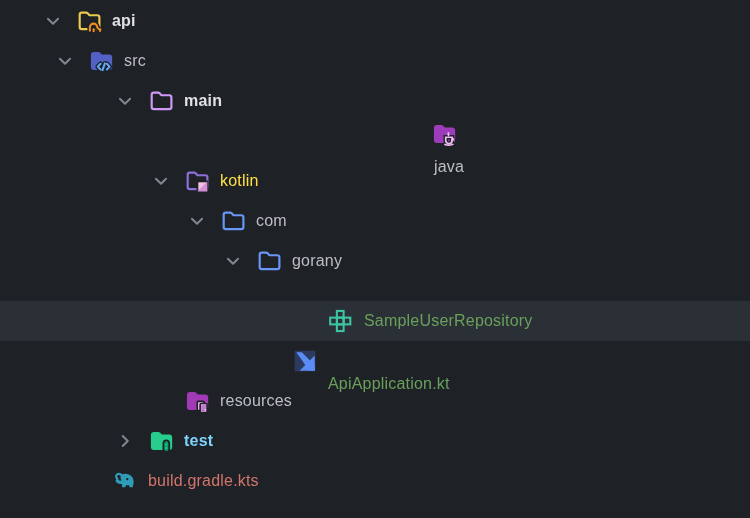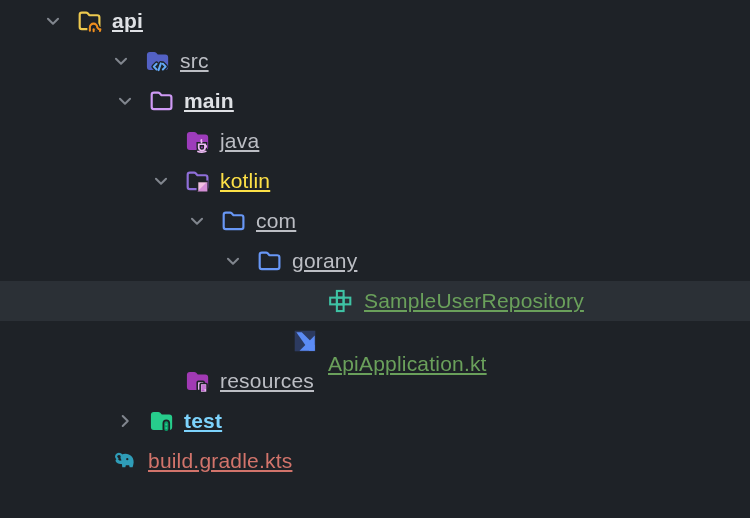--- a/index.html
+++ b/index.html
@@ -14,45 +14,44 @@
     padding-top: 1px;
   }
   .row {
     display: flex;
     align-items: center;
     height: 40px;
     width: 750px;
     cursor: default;
     white-space: nowrap;
   }
-  .row.selected { background: var(--row-highlight, #2b3036); }
+  .row.selected { background: var(--row-highlight, #2b3036); margin-top: 20px; }
   .chevron {
     display: inline-flex;
     align-items: center;
     justify-content: flex-start;
     width: 36px;
     min-width: 36px;
     height: 40px;
     color: var(--chevron, #81868e);
   }
   .chevron svg { display: block; margin-left: 2px; }
   .node-icon {
     display: inline-flex;
     align-items: center;
     width: 36px;
     min-width: 36px;
     height: 40px;
   }
   .node-icon svg { display: block; }
   .label {
-    font-size: 21px;
+    font-size: 16px;
     line-height: 40px;
     color: var(--text-default, #bcbec4);
     letter-spacing: 0.2px;
-    text-decoration: underline;
   }
   .label.bold { font-weight: 700; }
 </style>
 </head>
 <body>
 
 <div class="tree">
     <div class="row" style="padding-left: 40px;">
       <span class="chevron">
         <svg width="22" height="22" viewBox="0 0 24 24">
@@ -65,21 +64,21 @@
           <g fill="none" stroke-linecap="round" stroke-linejoin="round">
        <path d="M12.8 21v-3.2a3.4 3.4 0 0 1 6.8 0l1.2 1.5 1.7.4-.4 1.6" stroke="#1e2227" stroke-width="4.6"></path>
        <path d="M16.3 21.4v-1.8" stroke="#1e2227" stroke-width="4.2"></path>
        <path d="M12.8 21v-3.2a3.4 3.4 0 0 1 6.8 0l1.2 1.5 1.7.4-.4 1.6" stroke="#ef8e1e" stroke-width="1.9"></path>
        <path d="M16.3 21.4v-1.8" stroke="#ef8e1e" stroke-width="1.9"></path>
      </g>
         </svg>
       </span>
       <span class="label bold" style="color: rgb(223, 225, 229);">api</span>
     </div>
-    <div class="row" style="padding-left: 108px;">
+    <div class="row" style="padding-left: 52px;">
       <span class="chevron">
         <svg width="22" height="22" viewBox="0 0 24 24">
           <polyline points="6.5,9.5 12,15 17.5,9.5" fill="none" stroke="currentColor" stroke-width="2.2" stroke-linecap="round" stroke-linejoin="round"></polyline>
         </svg>
       </span>
       <span class="node-icon">
         <svg width="26" height="26" viewBox="0 0 24 24">
           <path d="M3.4 6.3c0-1.1.9-2 2-2h3.9c.55 0 1.08.23 1.46.63l1.64 1.74h7.2c1.1 0 2 .9 2 2v8.9c0 1.1-.9 2-2 2H5.4c-1.1 0-2-.9-2-2Z" fill="#5361c4" stroke="#5361c4" stroke-width="1.4" stroke-linejoin="round"></path>
           <g fill="none" stroke="#1e2227" stroke-width="4.4" stroke-linecap="round" stroke-linejoin="round">
        <polyline points="11.6,14.6 9,17.2 11.6,19.8"></polyline>
@@ -101,21 +100,21 @@
           <polyline points="6.5,9.5 12,15 17.5,9.5" fill="none" stroke="currentColor" stroke-width="2.2" stroke-linecap="round" stroke-linejoin="round"></polyline>
         </svg>
       </span>
       <span class="node-icon">
         <svg width="26" height="26" viewBox="0 0 24 24">
           <path d="M3.4 6.3c0-1.1.9-2 2-2h3.9c.55 0 1.08.23 1.46.63l1.64 1.74h7.2c1.1 0 2 .9 2 2v8.9c0 1.1-.9 2-2 2H5.4c-1.1 0-2-.9-2-2Z" fill="none" stroke="#cf9af5" stroke-width="2" stroke-linejoin="round"></path>
         </svg>
       </span>
       <span class="label bold" style="color: rgb(223, 225, 229);">main</span>
     </div>
-    <div class="row" style="padding-left: 148px;">
+    <div class="row" style="padding-left: 148px; flex-direction: column;">
       <span class="chevron"></span>
       <span class="node-icon">
         <svg width="26" height="26" viewBox="0 0 24 24">
           <path d="M3.4 6.3c0-1.1.9-2 2-2h3.9c.55 0 1.08.23 1.46.63l1.64 1.74h7.2c1.1 0 2 .9 2 2v8.9c0 1.1-.9 2-2 2H5.4c-1.1 0-2-.9-2-2Z" fill="#9d3cbb" stroke="#9d3cbb" stroke-width="1.4" stroke-linejoin="round"></path>
           <g fill="none" stroke="#1e2227" stroke-width="4.2" stroke-linecap="round">
        <path d="M13.6 15h5.8v2.9a2.9 2.9 0 0 1-5.8 0Z"></path>
             <path d="M12.9 21.6c1.3.8 6 .8 7.2 0"></path>
      </g>
      <g fill="none" stroke="#eebbf5" stroke-width="1.6" stroke-linecap="round">
        <path d="M13.6 15h5.8v2.9a2.9 2.9 0 0 1-5.8 0Z"></path>

